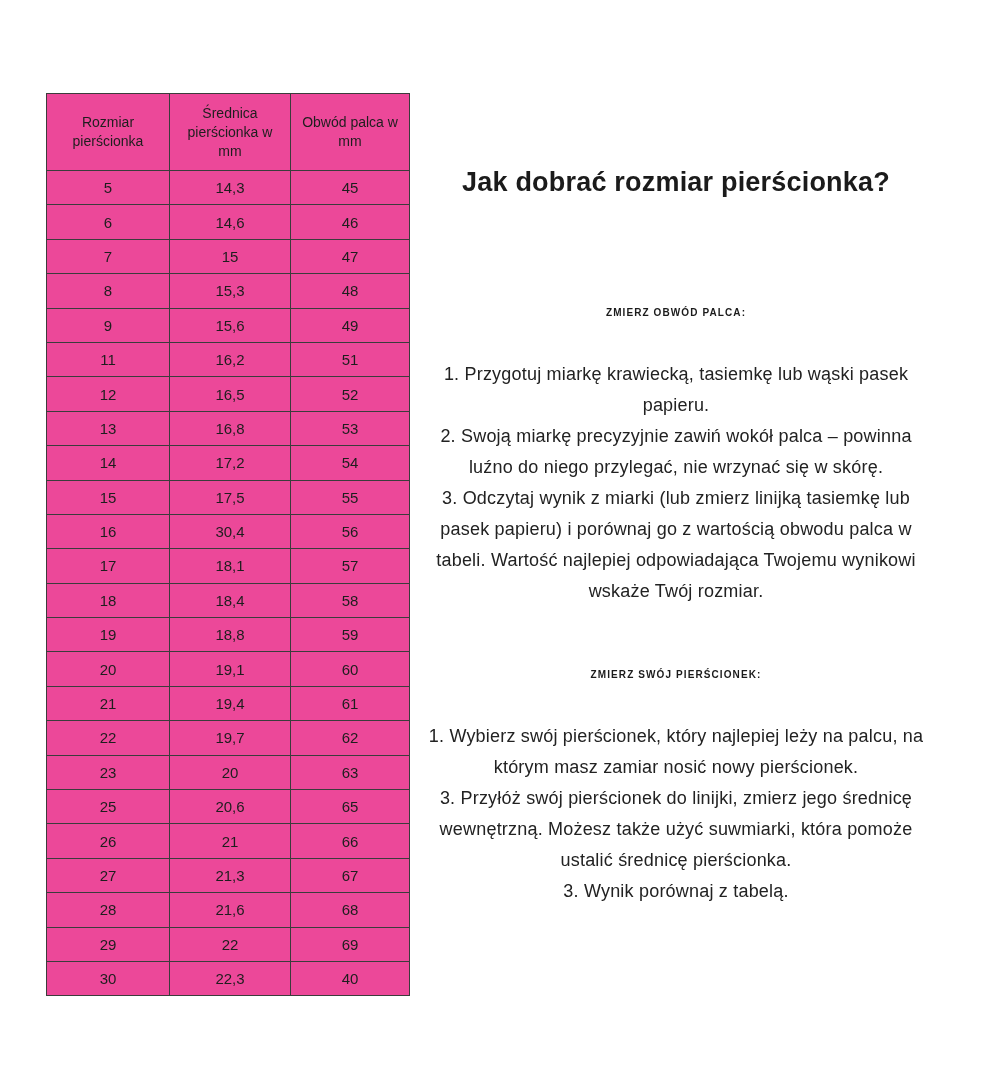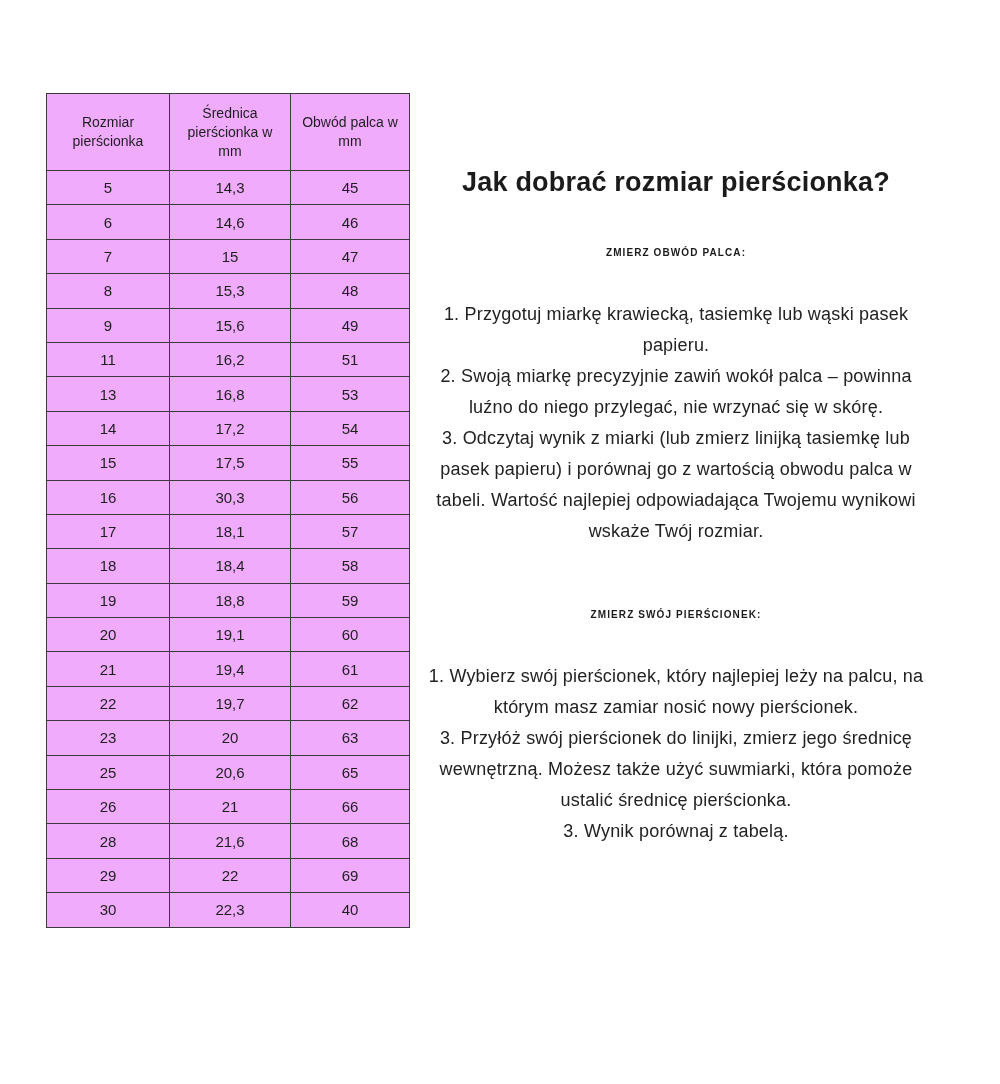--- a/index.html
+++ b/index.html
@@ -1,36 +1,36 @@
 <!DOCTYPE html>
 <html lang="pl"><head>
 <meta charset="utf-8">
 <style>
   html,body{margin:0;padding:0;}
   body{
     width:1000px;height:1084px;background:#ffffff;position:relative;
     font-family:"Liberation Sans", sans-serif;color:#1e1e1e;overflow:hidden;
   }
   .table-wrap{position:absolute;left:46px;top:93px;}
-  table{border-collapse:collapse;background:#f0abfc;}
+  table{border-collapse:collapse;background:#ec4899;}
   th,td{
     border:1px solid #3c3c3c;text-align:center;vertical-align:middle;
     font-weight:400;color:#1e1e1e;
   }
   th{font-size:14px;line-height:19px;padding:4px 6px;height:68px;}
   th.c1{width:110px;}
   th.c2{width:108px;}
   th.c3{width:106px;}
   td{font-size:15px;height:33.4px;padding:0 4px;}
   .content{
     position:absolute;left:408px;top:166px;width:536px;text-align:center;
   }
   h1.title{
     font-size:27px;line-height:33px;font-weight:700;letter-spacing:0.2px;
-    margin:0 0 44px 0;color:#1b1b1b;
+    margin:0 0 104px 0;color:#1b1b1b;
   }
   h2.section-heading{
     font-size:10px;line-height:20px;font-weight:700;letter-spacing:1.1px;
     margin:0 0 36px 0;color:#1b1b1b;text-transform:uppercase;
   }
   ol.items{
     list-style:none;margin:12px;padding:0;
     font-size:18px;line-height:31px;letter-spacing:0.2px;color:#222;
   }
   section.sec2{margin-top:58px;}
@@ -72,37 +72,42 @@
           <td>9</td>
           <td>15,6</td>
           <td>49</td>
         </tr>
         <tr>
           <td>11</td>
           <td>16,2</td>
           <td>51</td>
         </tr>
         <tr>
+          <td>12</td>
+          <td>16,5</td>
+          <td>52</td>
+        </tr>
+        <tr>
           <td>13</td>
           <td>16,8</td>
           <td>53</td>
         </tr>
         <tr>
           <td>14</td>
           <td>17,2</td>
           <td>54</td>
         </tr>
         <tr>
           <td>15</td>
           <td>17,5</td>
           <td>55</td>
         </tr>
         <tr>
           <td>16</td>
-          <td>30,3</td>
+          <td>30,4</td>
           <td>56</td>
         </tr>
         <tr>
           <td>17</td>
           <td>18,1</td>
           <td>57</td>
         </tr>
         <tr>
           <td>18</td>
           <td>18,4</td>
@@ -137,20 +142,25 @@
           <td>25</td>
           <td>20,6</td>
           <td>65</td>
         </tr>
         <tr>
           <td>26</td>
           <td>21</td>
           <td>66</td>
         </tr>
         <tr>
+          <td>27</td>
+          <td>21,3</td>
+          <td>67</td>
+        </tr>
+        <tr>
           <td>28</td>
           <td>21,6</td>
           <td>68</td>
         </tr>
         <tr>
           <td>29</td>
           <td>22</td>
           <td>69</td>
         </tr>
         <tr>

